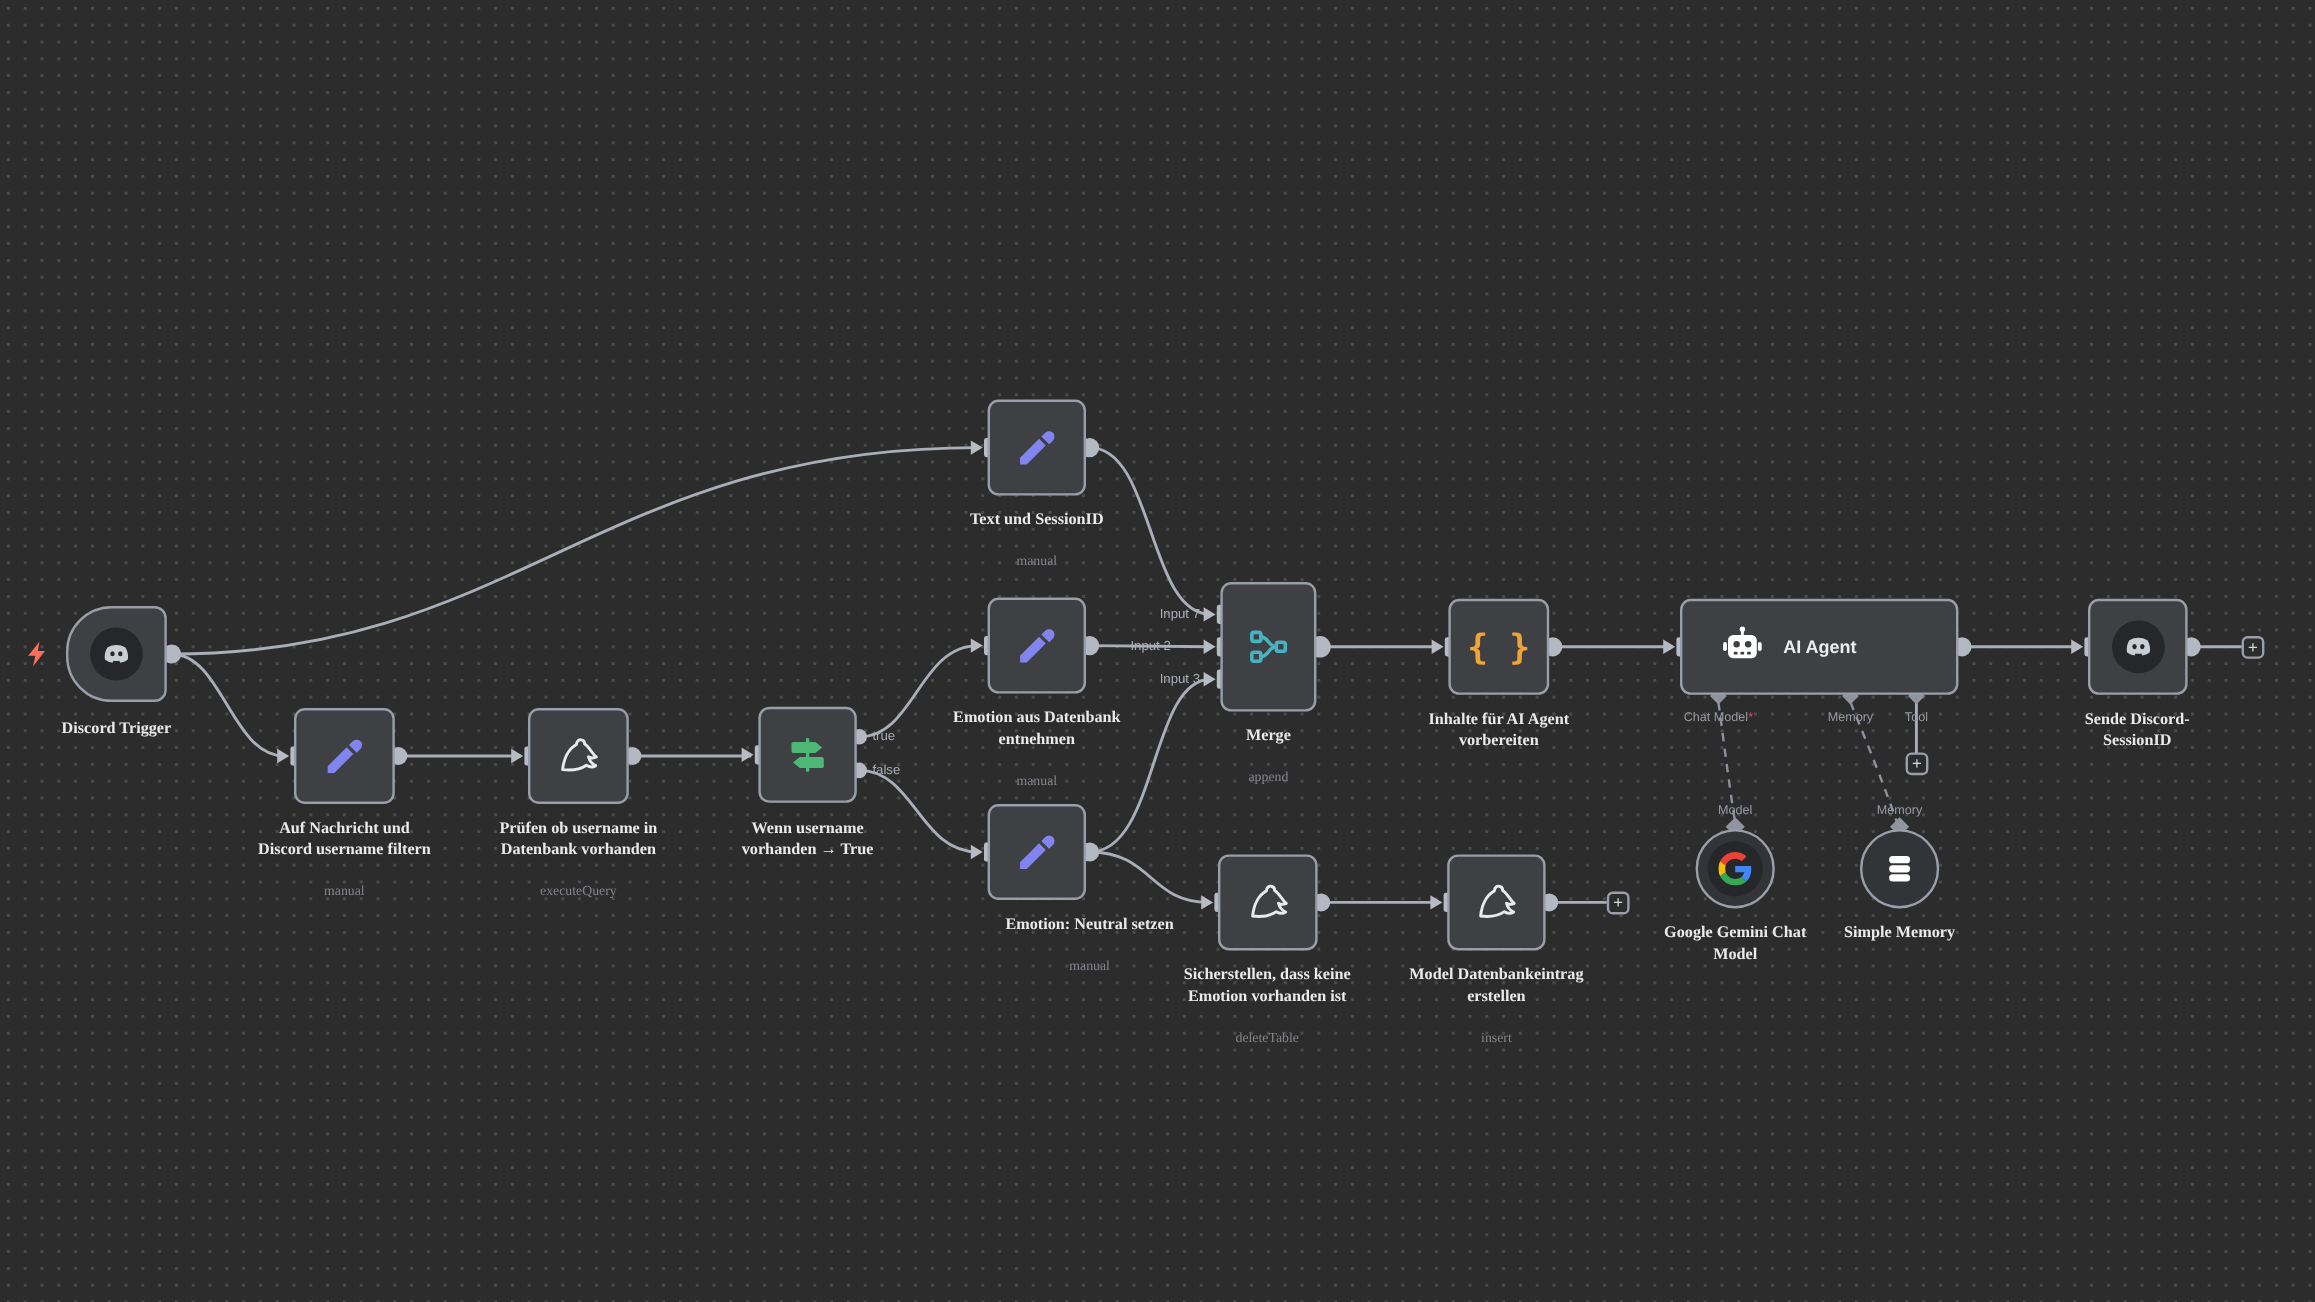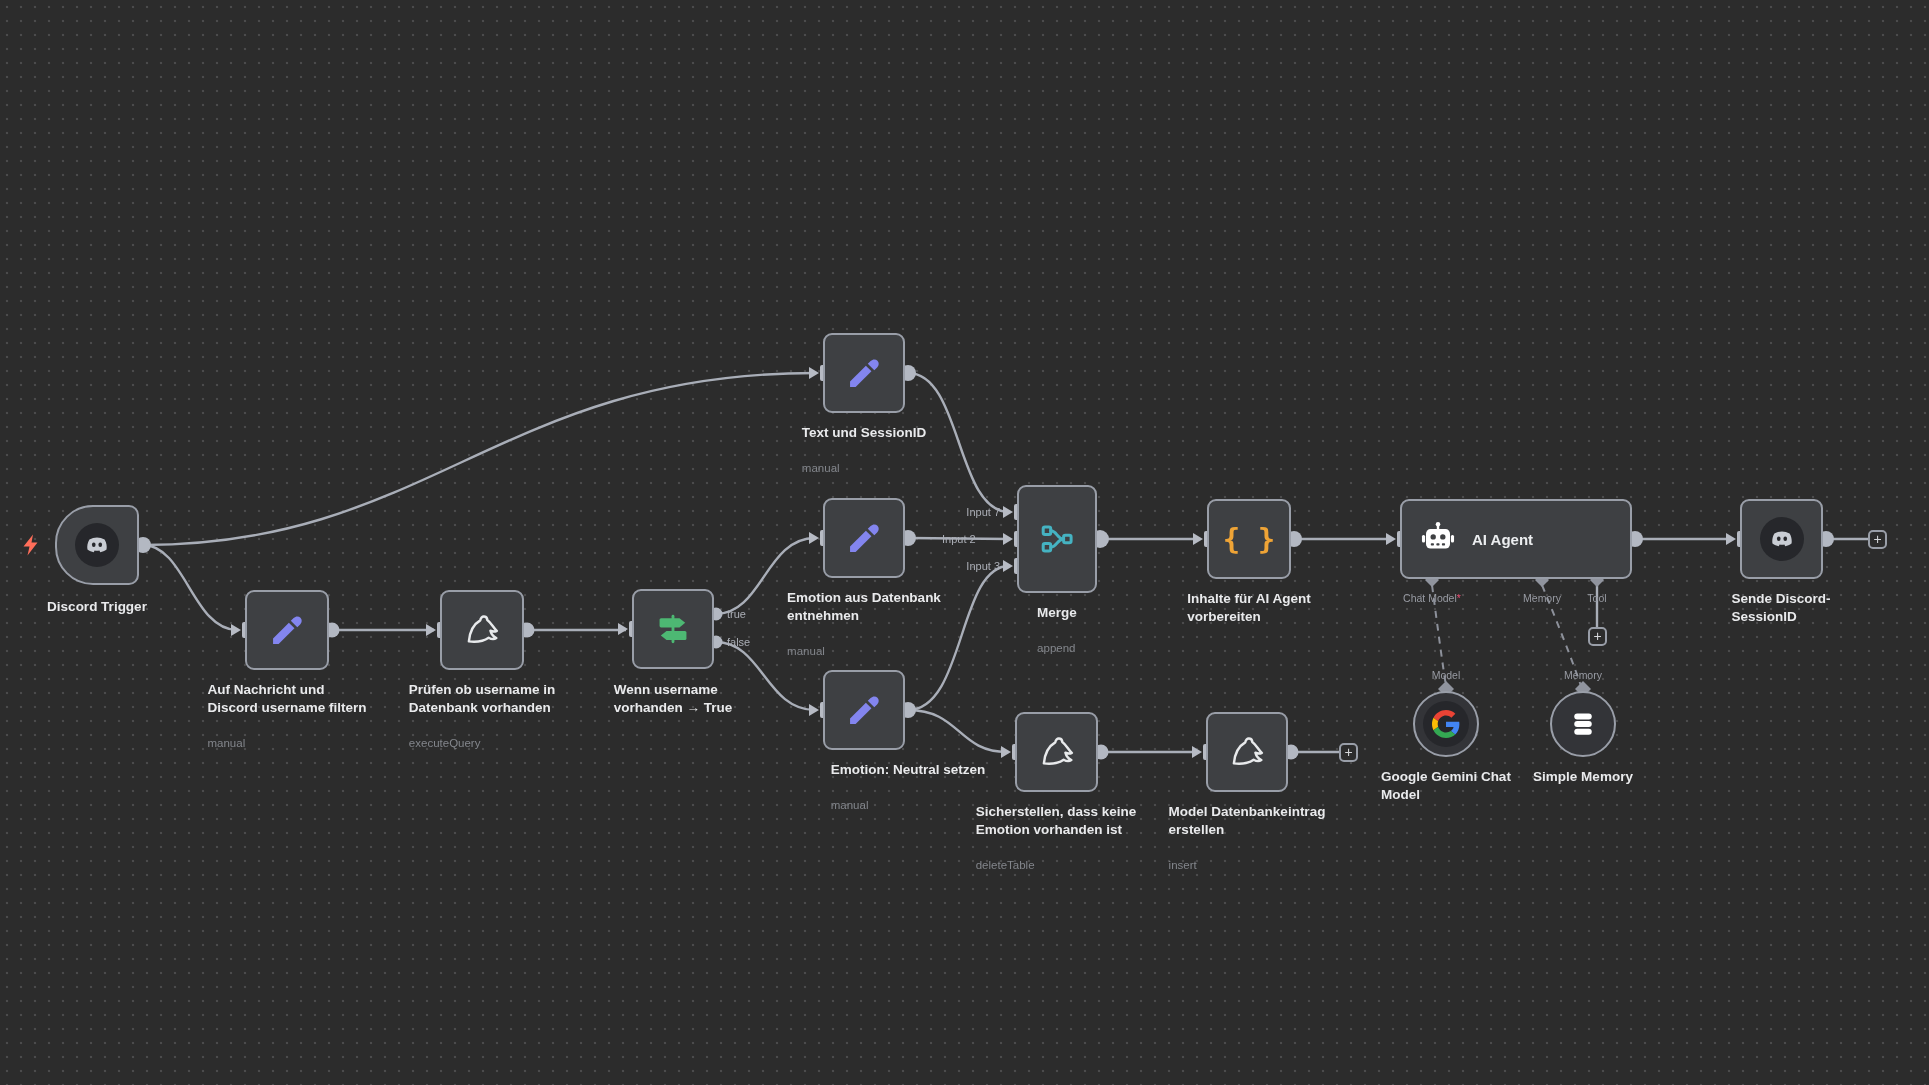--- a/index.html
+++ b/index.html
@@ -24,36 +24,36 @@
   .node.trigger{border-radius:38px 10px 10px 38px;}
   .node.tall{flex-direction:column;}
   .icon-circle{width:44px;height:44px;border-radius:50%;background:#26272b;
     display:flex;align-items:center;justify-content:center;}
   .circle-node{
     position:absolute;width:66px;height:66px;border-radius:50%;box-sizing:border-box;
     background:#333438;border:2px solid #999ea8;
     display:flex;align-items:center;justify-content:center;
   }
   .label{
-    position:absolute;transform:translateX(-50%);text-align:left;
-    color:#e9eaec;font-size:13.5px;font-weight:600;line-height:18px;white-space:nowrap;
+    position:absolute;transform:translateX(-50%);text-align:center;
+    color:#e9eaec;font-size:13.5px;font-weight:600;line-height:18px;white-space:nowrap;font-family:Liberation Serif, serif;
   }
   .label .sub{display:block;color:#83868c;font-size:11.5px;font-weight:400;margin-top:17px;}
   .plabel{position:absolute;color:#abaeb6;font-size:11px;white-space:nowrap;}
   .plabel.center{transform:translateX(-50%);}
   .plabel.dim{color:#989ba3;font-size:10.5px;text-align:right;}
   .req{color:#ea4b71;}
   .plus{
     position:absolute;width:19px;height:19px;box-sizing:border-box;
     border:2px solid #999ea8;border-radius:5px;background:#2c2c2c;
     color:#d6d8db;font-size:14px;line-height:14px;text-align:center;font-weight:400;
   }
   .braces{color:#efa436;font-size:29px;font-weight:700;font-family:"DejaVu Sans Mono",monospace;letter-spacing:0px;}
   .agent-title{color:#eceef0;font-size:15px;font-weight:600;margin-left:16px;}
-  .agent-body{display:flex;align-items:center;width:100%;padding-left:18px;box-sizing:border-box;}
+  .agent-body{display:flex;align-items:center;width:100%;padding-left:32px;box-sizing:border-box;}
   .bolt{position:absolute;}
 </style>
 </head>
 <body>
 
 <div class="stage">
 
   <svg class="edges" xmlns="http://www.w3.org/2000/svg">
 
     <path class="edge" d="M143,545 C430,545 500,373 815,373"></path>

